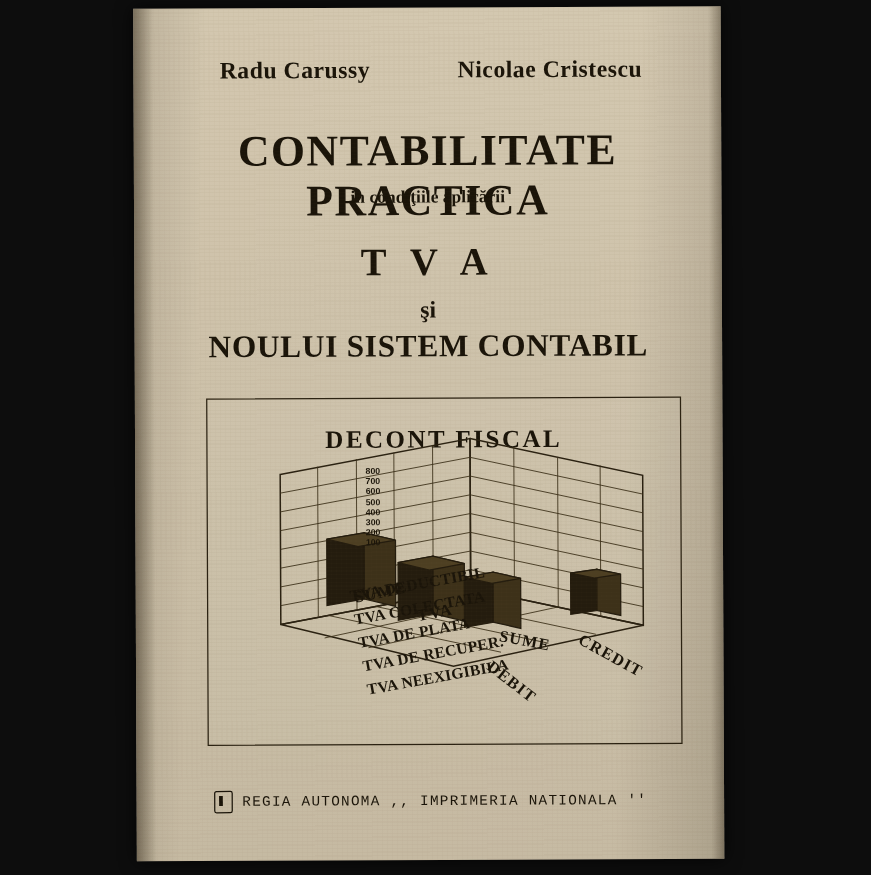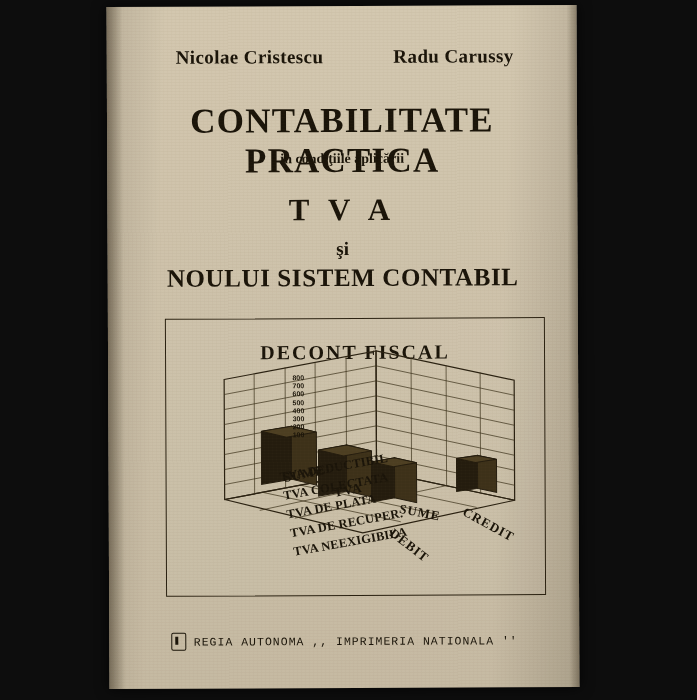--- a/index.html
+++ b/index.html
@@ -200,22 +200,22 @@
 </head>
 <body>
 
 <div id="page">
 
   <div id="cover">
     <div id="spine"></div>
     <div id="edge-right"></div>
 
     <div id="authors" class="txt">
+      <span>Radu Carussy</span>
       <span>Nicolae Cristescu</span>
-      <span>Radu Carussy</span>
     </div>
 
     <div id="main-title" class="txt">CONTABILITATE PRACTICA</div>
     <div id="subtitle" class="txt">in condiţiile aplicării</div>
     <div id="tva" class="txt">T V A</div>
     <div id="si" class="txt">şi</div>
     <div id="subtitle2" class="txt">NOULUI SISTEM CONTABIL</div>
 
     <div id="chart-frame">
       <div id="chart-title" class="txt">DECONT  FISCAL</div>

